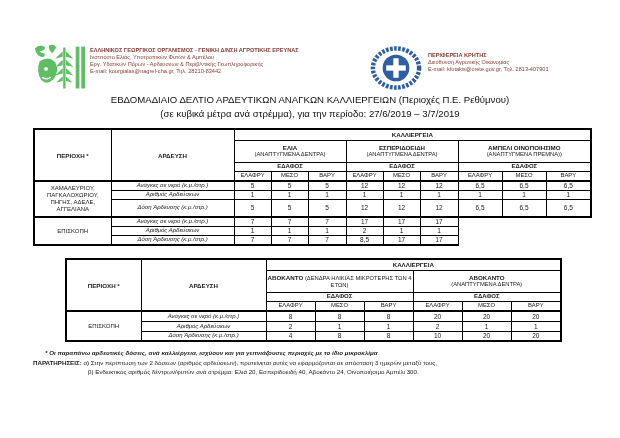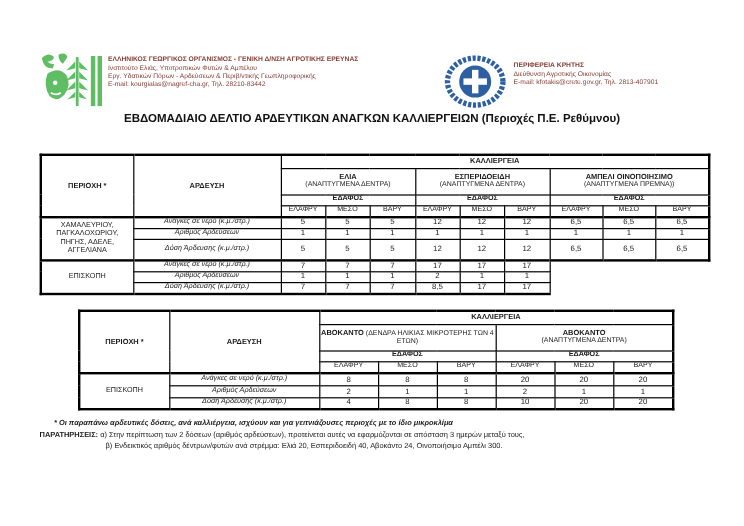--- a/index.html
+++ b/index.html
@@ -15,21 +15,21 @@
   .org-block{position:absolute;left:90px;top:47px;width:265px;color:#874039;
     font-size:5.6px;line-height:7px;}
   .org-block .l0{font-weight:bold;}
   .logo-right{position:absolute;left:369px;top:44px;width:54px;height:48px;}
   .region-block{position:absolute;left:428px;top:52px;width:180px;color:#874039;
     font-size:5.6px;line-height:7px;}
   .region-block .l0{font-weight:bold;}
 
   
   .title{position:absolute;left:0;top:93px;width:620px;text-align:center;
-    font-weight:bold;font-size:9.6px;line-height:13.5px;color:#111;}
+    font-weight:normal;font-size:9.6px;line-height:13.5px;color:#111;}
 
   
   table{border-collapse:collapse;table-layout:fixed;position:absolute;}
   td,th{border:1px solid #000;padding:0 1px;text-align:center;vertical-align:middle;
     font-size:6px;line-height:7px;font-weight:normal;overflow:hidden;}
   .t1{left:33px;top:128px;width:557px;}
   .t2{left:65px;top:258px;width:495px;}
 
   .colhead{font-weight:bold;font-size:6.2px;}
   .kall{font-weight:bold;font-size:6.2px;}
@@ -100,20 +100,21 @@
   </svg>
 
   <div class="region-block">
     <div class="l0">ΠΕΡΙΦΕΡΕΙΑ ΚΡΗΤΗΣ</div>
     <div>Διεύθυνση Αγροτικής Οικονομίας</div>
     <div>E-mail: kfotakis@crete.gov.gr, Τηλ. 2813-407901</div>
   </div>
 
   <div class="title">
     <div>ΕΒΔΟΜΑΔΙΑΙΟ ΔΕΛΤΙΟ ΑΡΔΕΥΤΙΚΩΝ ΑΝΑΓΚΩΝ ΚΑΛΛΙΕΡΓΕΙΩΝ (Περιοχές Π.Ε. Ρεθύμνου)</div>
+    <div>(σε κυβικά μέτρα ανά στρέμμα), για την περίοδο: 27/6/2019 – 3/7/2019</div>
   </div>
 
   <table class="t1">
     <colgroup>
       <col style="width:77px">
         <col style="width:123px">
       <col style="width:37px">
         <col style="width:37px">
         <col style="width:38px">
       <col style="width:37px">

